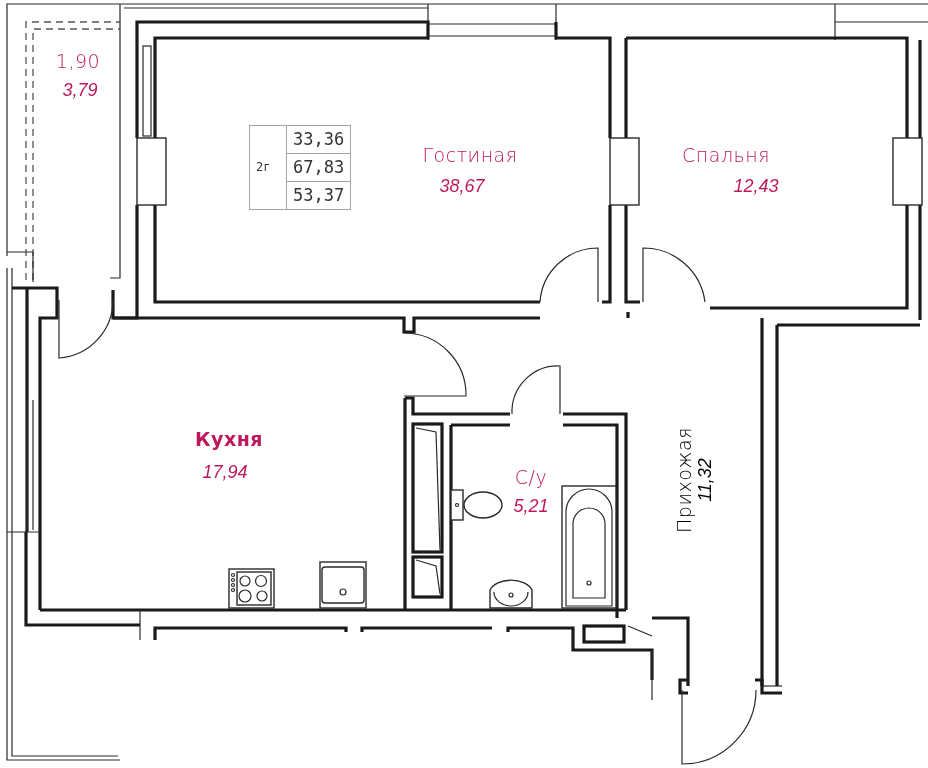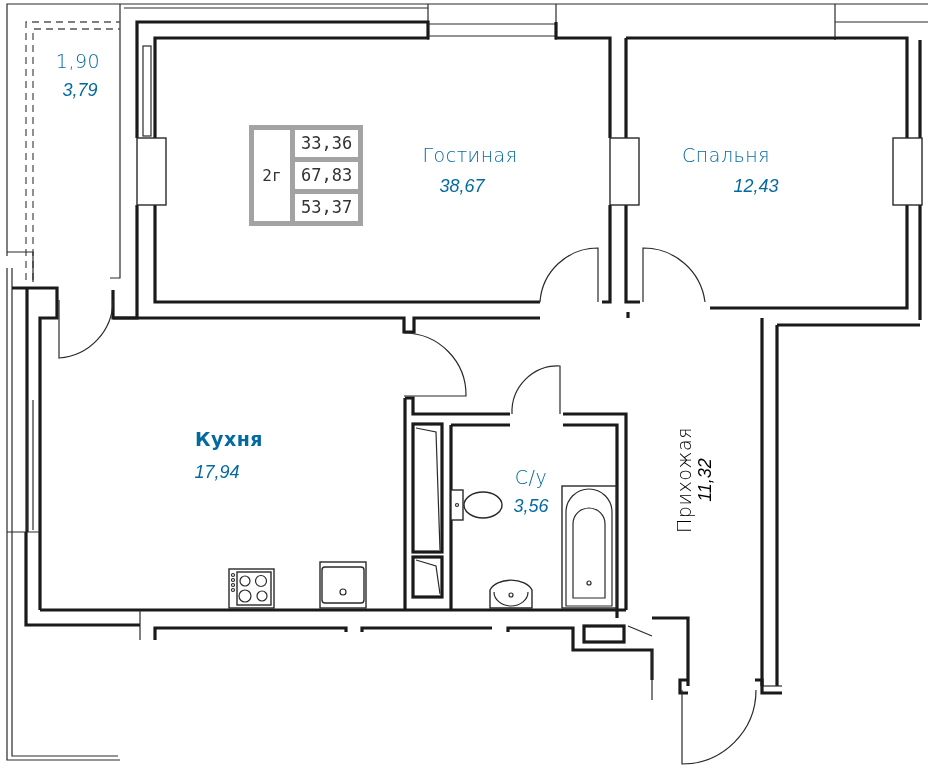--- a/index.html
+++ b/index.html
@@ -3,27 +3,27 @@
   <meta charset="utf-8">
   <style>
     html, body { margin: 0; padding: 0; background: #ffffff; }
     body { width: 928px; height: 768px; overflow: hidden; position: relative; }
     #plan { position: absolute; left: 0; top: 0; width: 928px; height: 768px; }
     .wall { fill: none; stroke: #1a1a1a; stroke-width: 3.2; stroke-linejoin: miter; }
     .thin { fill: none; stroke: #2a2a2a; stroke-width: 1.2; }
     .dash { fill: none; stroke: #555; stroke-width: 1.3; stroke-dasharray: 7 5; }
     .door { fill: none; stroke: #2a2a2a; stroke-width: 1.2; }
     .fixture { fill: #fff; stroke: #2a2a2a; stroke-width: 1.4; }
-    .lbl { position: absolute; color: #0369a1; white-space: nowrap; transform: translateX(-50%); }
+    .lbl { position: absolute; color: #be185d; white-space: nowrap; transform: translateX(-50%); }
     .name { font-family: "DejaVu Sans", sans-serif; font-size: 19px; letter-spacing: 0.5px; font-weight: 300; }
     .area { font-family: "Liberation Sans", sans-serif; font-style: italic; font-size: 18px; }
     .tbl { position: absolute; left: 249px; top: 125px; border-collapse: collapse;
            font-family: "DejaVu Sans Mono", monospace; font-size: 17px; color: #333; }
-    .tbl td { border: 5px solid #a3a3a3; padding: 0 6px; height: 27px; line-height: 27px; text-align: center; }
-    .tbl td.type { width: 24px; font-size: 16px; }
+    .tbl td { border: 1px solid #a3a3a3; padding: 0 6px; height: 27px; line-height: 27px; text-align: left; }
+    .tbl td.type { width: 24px; font-size: 12px; }
     .rot { position: absolute; left: 694px; top: 480px; transform: translate(-50%,-50%) rotate(-90deg); text-align: center; }
   </style>
 </head>
 <body>
 
 <svg id="plan" viewBox="0 0 928 768" xmlns="http://www.w3.org/2000/svg">
 
   <g>
     <polyline class="thin" points="7,256 7,4 122,4"></polyline>
     <polyline class="thin" points="120,4 120,50"></polyline>
@@ -178,21 +178,21 @@
 <div class="lbl name" style="left:78px; top:50px; font-family:'DejaVu Sans',sans-serif;">1,90</div>
 <div class="lbl area" style="left:80px; top:80px;">3,79</div>
 
 <div class="lbl name" style="left:470px; top:144px;">Гостиная</div>
 <div class="lbl area" style="left:462px; top:176px;">38,67</div>
 
 <div class="lbl name" style="left:726px; top:144px;">Спальня</div>
 <div class="lbl area" style="left:756px; top:176px;">12,43</div>
 
 <div class="lbl name" style="left:229px; top:428px;font-weight:bold;">Кухня</div>
-<div class="lbl area" style="left:217px; top:462px;">17,94</div>
+<div class="lbl area" style="left:225px; top:462px;">17,94</div>
 
 <div class="lbl name" style="left:531px; top:466px;text-align:right;">С/у</div>
-<div class="lbl area" style="left:531px; top:496px;">3,56</div>
+<div class="lbl area" style="left:531px; top:496px;">5,21</div>
 
 <div class="rot">
   <div class="name">Прихожая</div>
   <div class="area">11,32</div>
 </div>
 
 </body></html>

